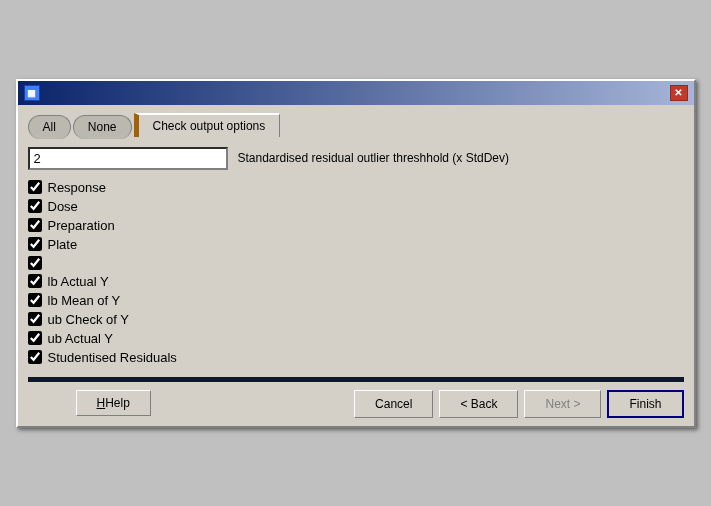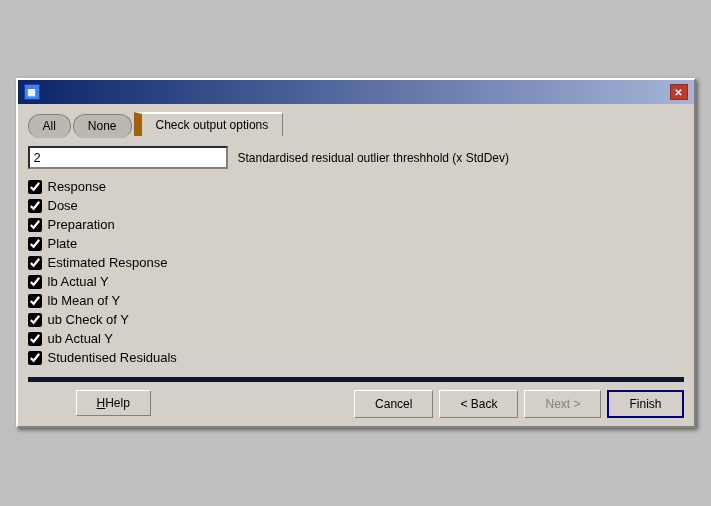--- a/index.html
+++ b/index.html
@@ -75,21 +75,21 @@
       background: #d4d0c8;
       border: 1px solid #808080;
       border-bottom: none;
       cursor: pointer;
       font-size: 12px;
       position: relative;
     }
     .tab.active {
       background: #d4d0c8;
       border-top: 2px solid #ffffff;
-      border-left: 8px solid #a16207;
+      border-left: 5px solid #a16207;
       border-right: 1px solid #808080;
       font-weight: normal;
       z-index: 1;
     }
     .tab:not(.active) {
       background: #bbb8b0;
       top: 2px;
       border-radius: 12px;
     }
     .threshold-row {
@@ -198,21 +198,20 @@
       <div class="checkbox-item">
         <input type="checkbox" id="cb-preparation" checked="" style="">
         <label for="cb-preparation">Preparation</label>
       </div>
       <div class="checkbox-item">
         <input type="checkbox" id="cb-plate" checked="" style="">
         <label for="cb-plate">Plate</label>
       </div>
       <div class="checkbox-item">
         <input type="checkbox" id="cb-estimated-response" checked="" style="">
-        <label for="cb-estimated-response">Estimated Response</label>
       </div>
       <div class="checkbox-item">
         <input type="checkbox" id="cb-lb-actual-y" checked="" style="">
         <label for="cb-lb-actual-y">lb Actual Y</label>
       </div>
       <div class="checkbox-item">
         <input type="checkbox" id="cb-lb-mean-of-y" checked="" style="">
         <label for="cb-lb-mean-of-y">lb Mean of Y</label>
       </div>
       <div class="checkbox-item">

